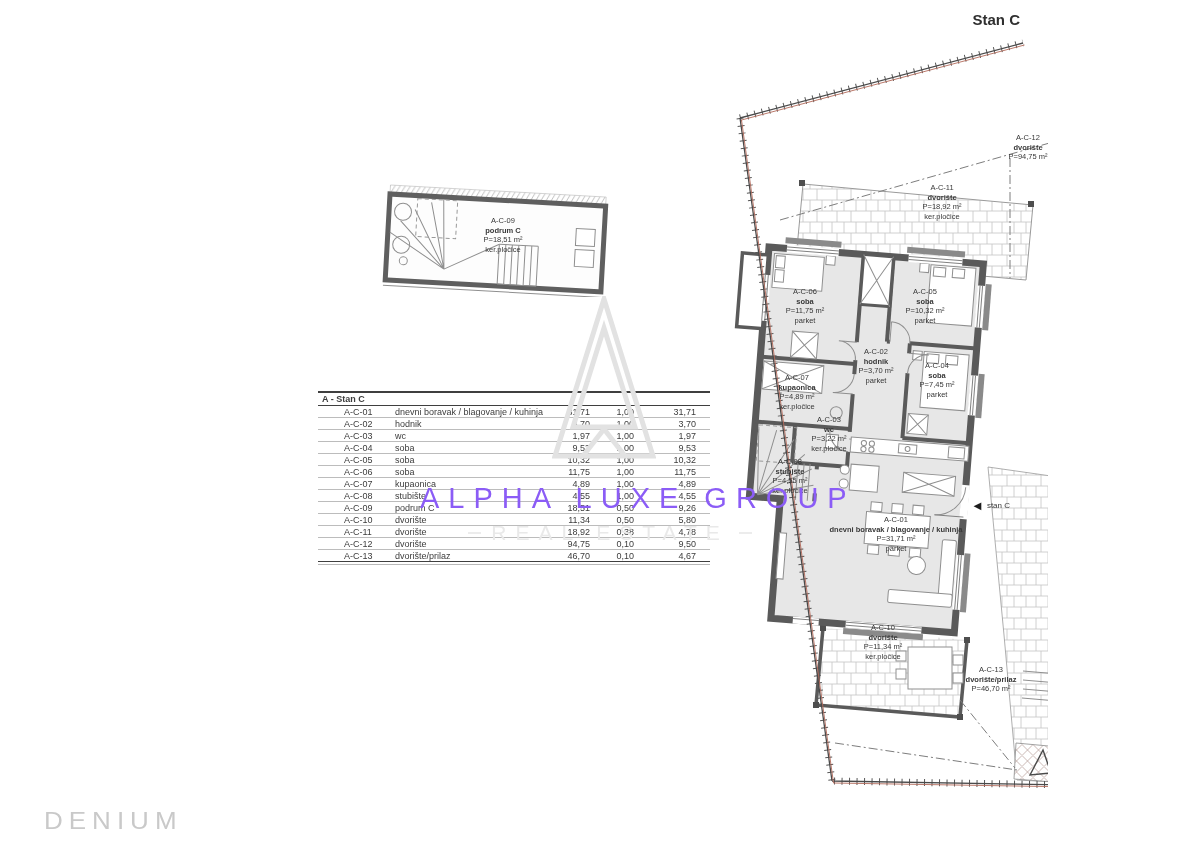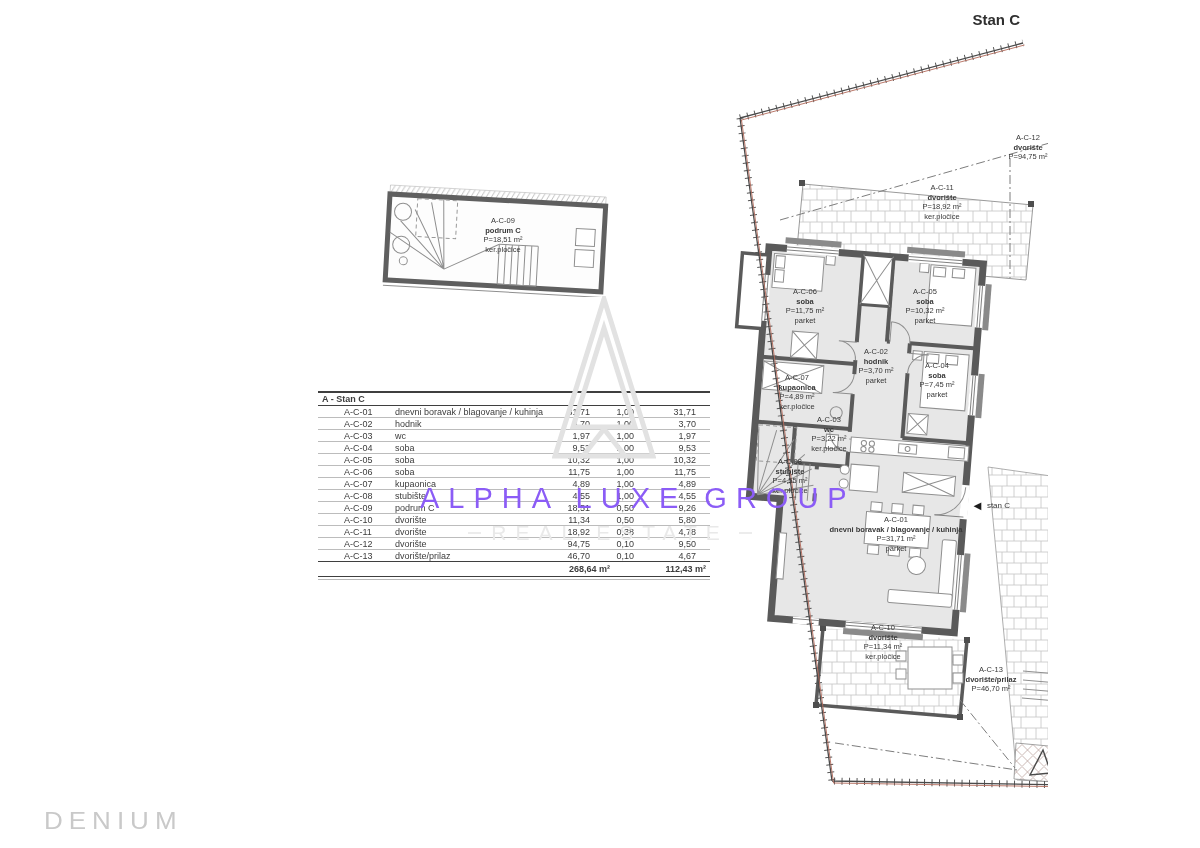--- a/index.html
+++ b/index.html
@@ -485,24 +485,20 @@
           <div class="tc result">9,50</div>
         </div>
         <div class="trow">
           <div class="tc code">A-C-13</div>
           <div class="tc name">dvorište/prilaz</div>
           <div class="tc area">46,70</div>
           <div class="tc coef">0,10</div>
           <div class="tc result">4,67</div>
         </div>
       </div>
-    <div id="totals">
-      <span class="t1">268,64 m²</span>
-      <span class="t2">112,43 m²</span>
-    </div>
   </div>
 
   <div id="wm">
     <svg id="wm-tri" width="104" height="165" viewBox="0 0 104 165">
       <path d="M52 3L101 160H3Z" fill="none" stroke="#e2e2e2" stroke-width="5"></path>
       <path d="M52 32L83 131H21Z" fill="none" stroke="#e2e2e2" stroke-width="5"></path>
       <path d="M31 160L52 133L73 160" fill="none" stroke="#e2e2e2" stroke-width="5"></path>
     </svg>
     <div id="wm-l1">ALPHA LUXE GROUP</div>
     <div id="wm-l2">

